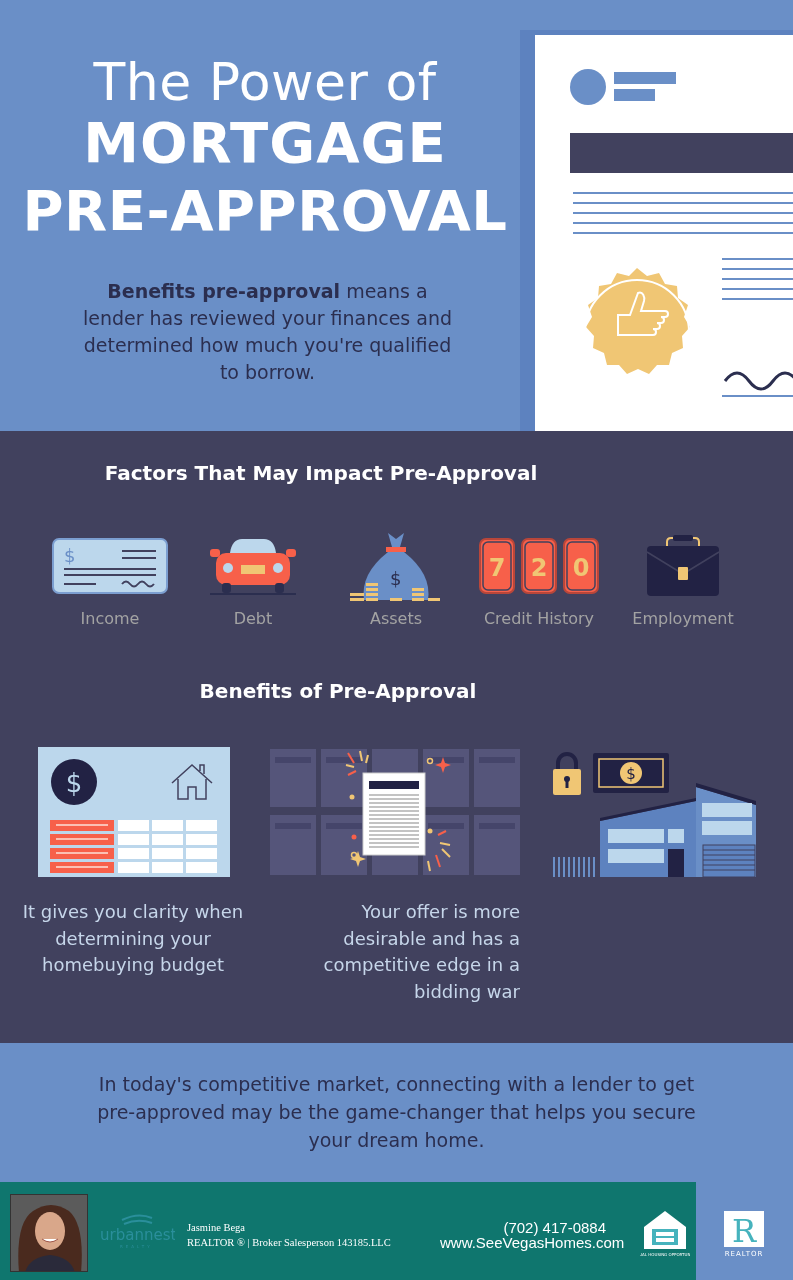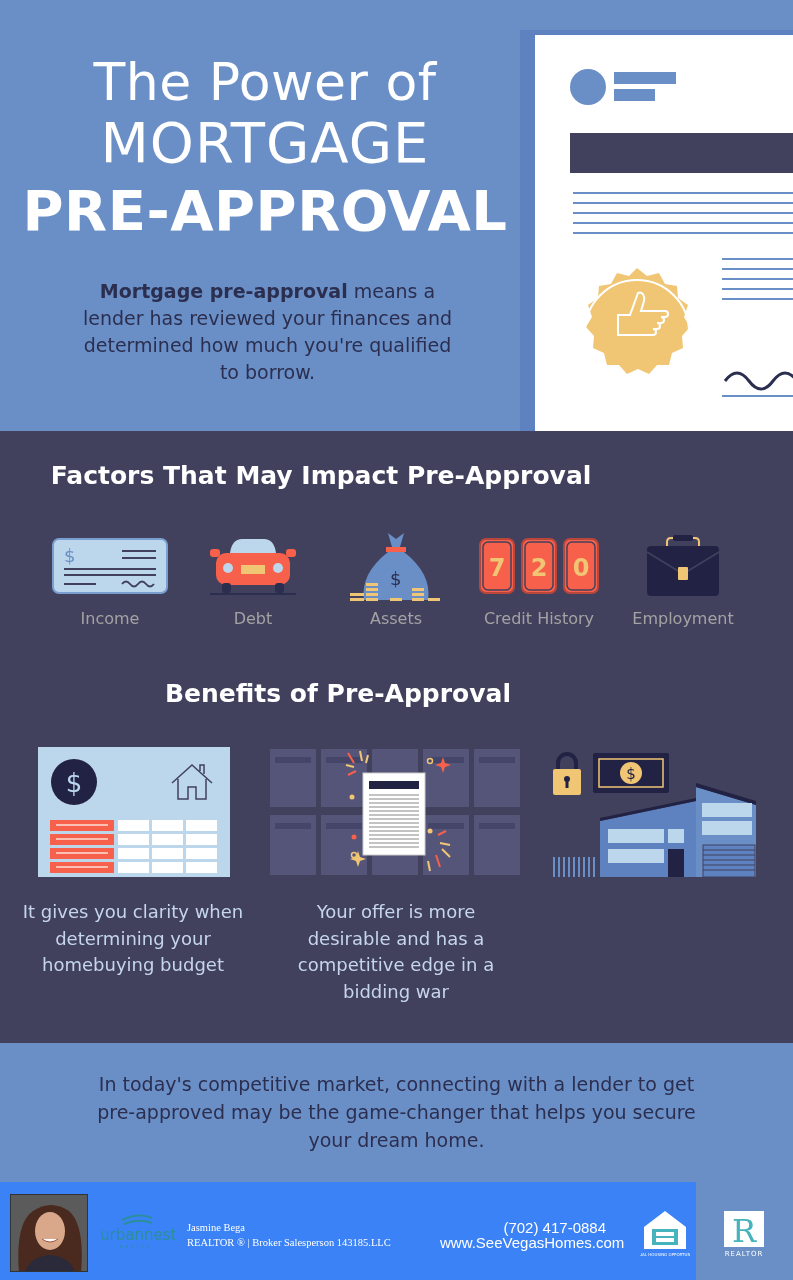--- a/index.html
+++ b/index.html
@@ -1,49 +1,49 @@
 <!DOCTYPE html>
 <html><head>
 <meta charset="utf-8">
 <style>
   * { box-sizing: border-box; margin: 0; padding: 0; }
   body { width: 793px; height: 1280px; overflow: hidden; font-family: "DejaVu Sans", sans-serif; background: #6a8fc7; }
   .hero { position: absolute; left: 0; top: 0; width: 793px; height: 431px; background: #6a8fc7; }
   .hero-title-light { position: absolute; left: 0; width: 530px; top: 52px; text-align: center; color: #fff; font-size: 52px; font-weight: normal; letter-spacing: 0.5px; }
-  .hero-title-bold1 { position: absolute; left: 0; width: 530px; top: 110px; text-align: center; color: #fff; font-size: 56px; font-weight: normal; letter-spacing: 1px; }
+  .hero-title-bold1 { position: absolute; left: 0; width: 530px; top: 110px; text-align: center; color: #fff; font-size: 56px; font-weight: bold; letter-spacing: 1px; }
   .hero-title-bold2 { position: absolute; left: 0; width: 530px; top: 178px; text-align: center; color: #fff; font-size: 56px; font-weight: bold; letter-spacing: 0.5px; }
   .hero-desc { position: absolute; left: 75px; width: 385px; top: 278px; text-align: center; color: #2b2e4f; font-size: 19px; line-height: 27px; }
   .hero-desc b { font-weight: bold; }
   .doc-frame { position: absolute; left: 520px; top: 30px; width: 273px; height: 401px; background: #5d82bf; }
   .doc-paper { position: absolute; left: 535px; top: 35px; width: 258px; height: 396px; background: #fff; }
   .dark { position: absolute; left: 0; top: 431px; width: 793px; height: 612px; background: #41415e; }
-  .section-title { position: absolute; left: 0; width: 642px; text-align: center; color: #fff; font-weight: bold; font-size: 25px; }
+  .section-title { position: absolute; left: 0; width: 642px; text-align: center; color: #fff; font-weight: bold; font-size: 20px; }
   .factor { position: absolute; width: 150px; text-align: center; }
   .factor-icon { height: 70px; display: flex; align-items: center; justify-content: center; }
   .factor-label { color: #a3a3a3; font-size: 16px; margin-top: 8px; white-space: nowrap; }
   .benefit-img { position: absolute; }
   .benefit-text { position: absolute; width: 230px; text-align: center; color: #c6d6ea; font-size: 18px; line-height: 26.5px; }
   .cta { position: absolute; left: 0; top: 1043px; width: 793px; height: 139px; background: #6a8fc7; text-decoration: underline; }
   .cta-text { position: absolute; left: 90px; width: 613px; top: 27px; text-align: center; color: #2b2e4f; font-size: 19px; line-height: 28px; }
-  .footer { position: absolute; left: 0; top: 1182px; width: 696px; height: 98px; background: #3b82f6; }
+  .footer { position: absolute; left: 0; top: 1182px; width: 696px; height: 98px; background: #0f766e; }
   .avatar { position: absolute; left: 10px; top: 12px; width: 78px; height: 78px; background: #555; overflow: hidden; border: 1px solid #333; }
   .brand { position: absolute; left: 100px; top: 30px; width: 75px; height: 40px; }
   .agent { position: absolute; left: 187px; top: 38px; color: #fff; font-family: Liberation Serif, serif; font-size: 10.5px; line-height: 15px; }
   .contact { position: absolute; left: 440px; top: 38px; width: 166px; text-align: right; color: #fff; font-family: "Liberation Sans", sans-serif; font-size: 15px; line-height: 15px; }
   .eho { position: absolute; left: 640px; top: 27px; width: 50px; height: 50px; }
   .realtor { position: absolute; left: 722px; top: 27px; width: 44px; height: 50px; }
 </style>
 </head>
 <body>
 
 <section class="hero">
   <div class="hero-title-light">The Power of</div>
   <div class="hero-title-bold1">MORTGAGE</div>
   <div class="hero-title-bold2">PRE-APPROVAL</div>
-  <p class="hero-desc"><b>Mortgage pre-approval</b><span> means a lender has reviewed your finances and determined how much you're qualified to borrow.</span></p>
+  <p class="hero-desc"><b>Benefits pre-approval</b><span> means a lender has reviewed your finances and determined how much you're qualified to borrow.</span></p>
 
   <div class="doc-frame"></div>
   <div class="doc-paper">
     <svg width="258" height="396" viewBox="0 0 258 396">
       <circle cx="53" cy="52" r="18" fill="#6a8fc7"></circle>
       <rect x="79" y="37" width="62" height="12" fill="#6a8fc7"></rect>
       <rect x="79" y="54" width="41" height="12" fill="#6a8fc7"></rect>
       <rect x="35" y="98" width="223" height="40" fill="#41415e"></rect>
       <g stroke="#6a8fc7" stroke-width="2">
         <line x1="38" y1="158" x2="258" y2="158"></line>
@@ -309,21 +309,21 @@
           <line x1="26" y1="108" x2="26" y2="128"></line>
           <line x1="31" y1="108" x2="31" y2="128"></line>
           <line x1="36" y1="108" x2="36" y2="128"></line>
           <line x1="41" y1="108" x2="41" y2="128"></line>
           <line x1="46" y1="108" x2="46" y2="128"></line>
         </g>
     </svg>
   </div>
 
   <p class="benefit-text" style="left:18px; top:468px;">It gives you clarity when determining your homebuying budget</p>
-  <p class="benefit-text" style="left:281px; top:468px;">Your offer is more desirable and has a competitive edge in a bidding war</p>
+  <p class="benefit-text" style="left:290px; top:468px;text-align:right;">Your offer is more desirable and has a competitive edge in a bidding war</p>
 </section>
 
 <section class="cta">
   <p class="cta-text">In today's competitive market, connecting with a lender to get pre-approved may be the game-changer that helps you secure your dream home.</p>
 </section>
 
 <footer class="footer">
   <div class="avatar">
     <svg width="78" height="78" viewBox="0 0 78 78">
       <rect width="78" height="78" fill="#5b5b5b"></rect>

